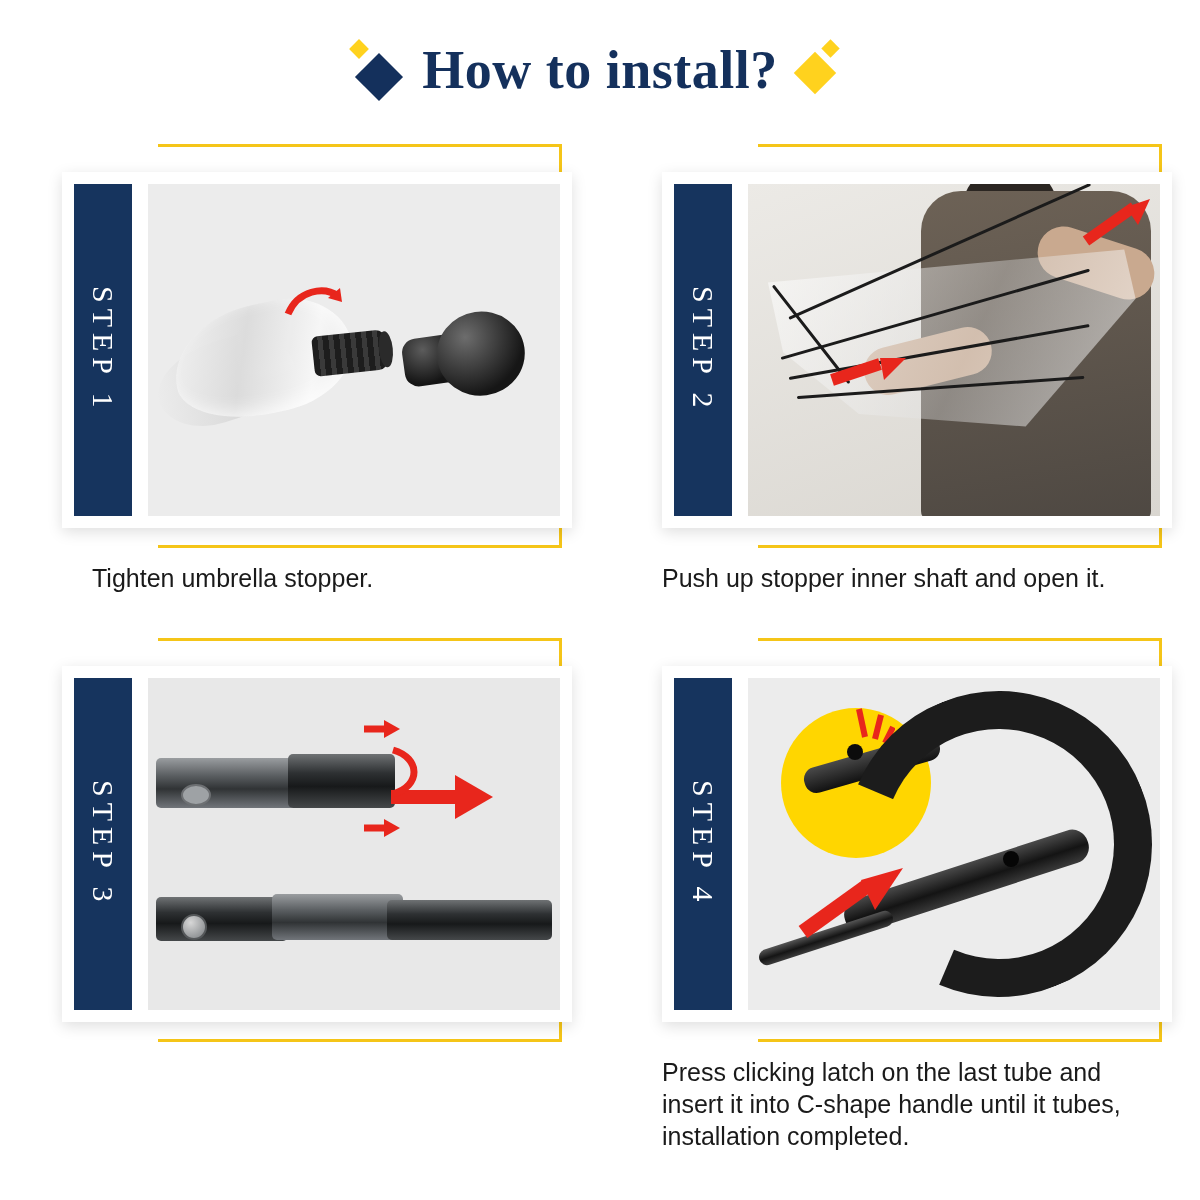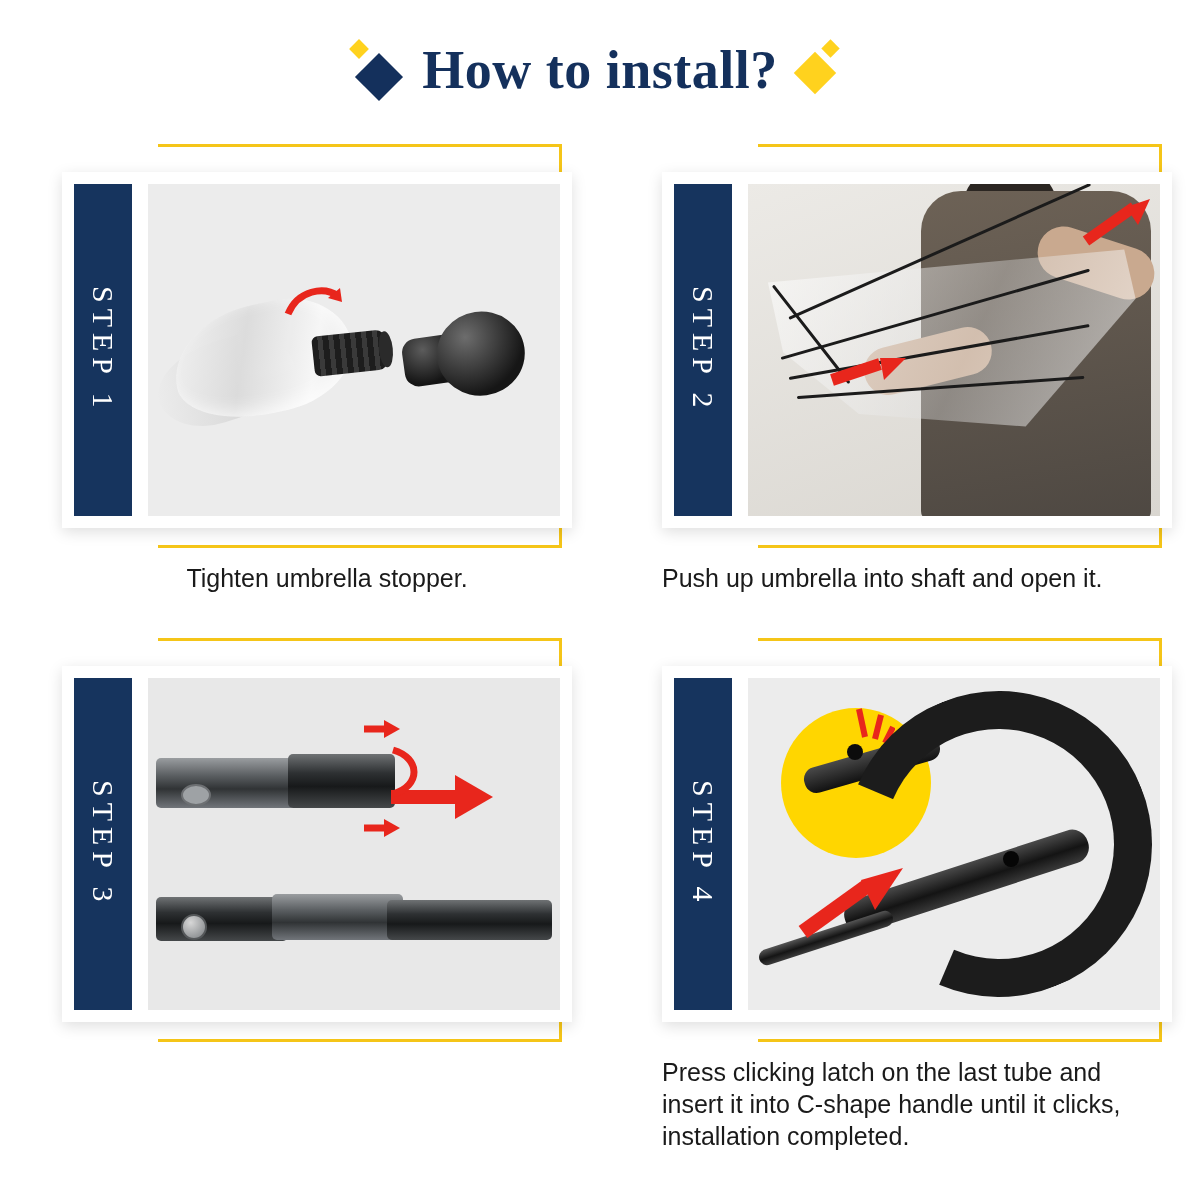--- a/index.html
+++ b/index.html
@@ -154,21 +154,21 @@
     overflow: hidden;
   }
 
   .caption {
     width: 470px;
     margin: 14px 0 0 62px;
     font-size: 25px;
     line-height: 1.28;
     color: #1a1a1a;
   }
-  .cell.c1 .caption { margin-left: 92px; text-align: center; }
+  .cell.c1 .caption { margin-left: 92px; }
   .cell.c3 .caption { margin-left: 82px; }
 
   
   .ill1 { background: #ececec; }
   .u-canopy {
     position: absolute;
     left: 6%;
     top: 36%;
     width: 180px;
     height: 110px;
@@ -420,21 +420,21 @@
               <path d="M68 2 L56 28 L44 10 Z" fill="#e8261c"></path>
             </svg>
             <svg class="red-arrow" style="left:20%;top:50%;width:78px;height:44px;" viewBox="0 0 78 44">
               <path d="M2 30 L50 14" stroke="#e8261c" stroke-width="12" fill="none"></path>
               <path d="M76 8 L54 30 L50 8 Z" fill="#e8261c"></path>
             </svg>
           </div>
         </div>
       </div>
     </div>
-    <div class="caption">Push up umbrella into shaft and open it.</div>
+    <div class="caption">Push up stopper inner shaft and open it.</div>
   </div>
 
   <div class="cell c3" style="margin-top:28px;">
     <div class="frame-wrap">
       <div class="bracket bracket-top"></div>
       <div class="card">
         <div class="card-inner">
           <div class="step-tab">
             <span>STEP 3</span>
           </div>
@@ -489,16 +489,16 @@
             <div style="position:absolute;left:62%;top:52%;width:16px;height:16px;border-radius:50%;background:#060606;"></div>
             <div class="shaft-thin"></div>
             <svg class="red-arrow" style="left:12%;top:56%;width:110px;height:78px;" viewBox="0 0 110 78">
               <path d="M6 68 L70 22" stroke="#e8261c" stroke-width="15" fill="none"></path>
               <path d="M106 4 L78 46 L64 16 Z" fill="#e8261c"></path>
             </svg>
           </div>
         </div>
       </div>
     </div>
-    <div class="caption">Press clicking latch on the last tube and insert it into C-shape handle until it clicks, installation completed.</div>
+    <div class="caption">Press clicking latch on the last tube and insert it into C-shape handle until it tubes, installation completed.</div>
   </div>
 
 </div>
 
 </body></html>

